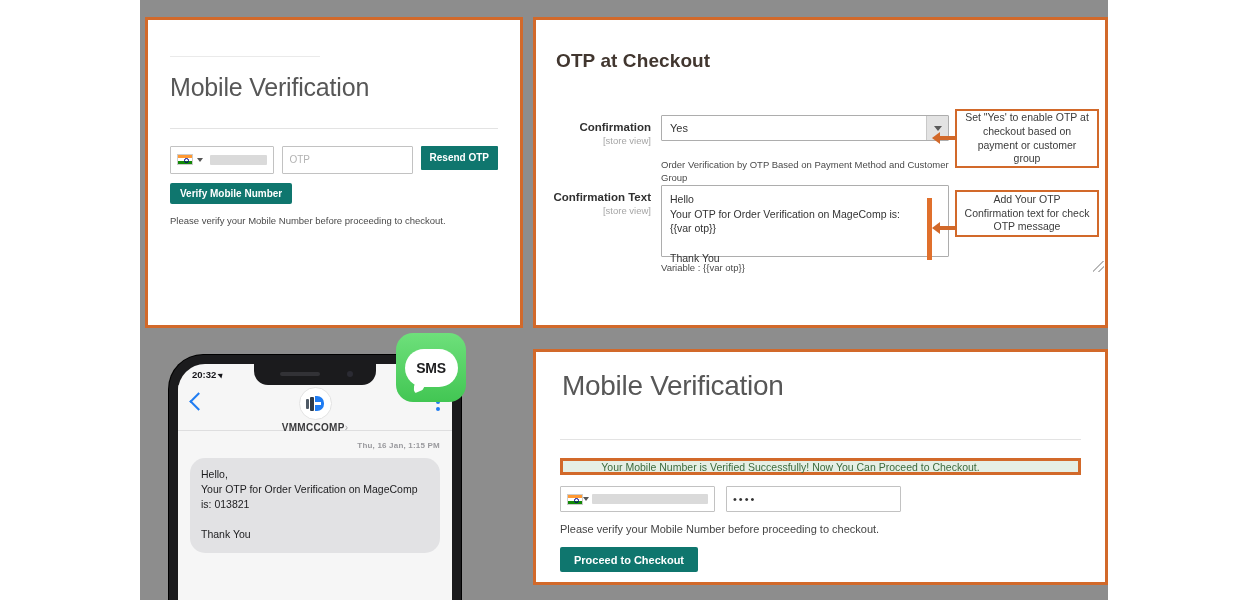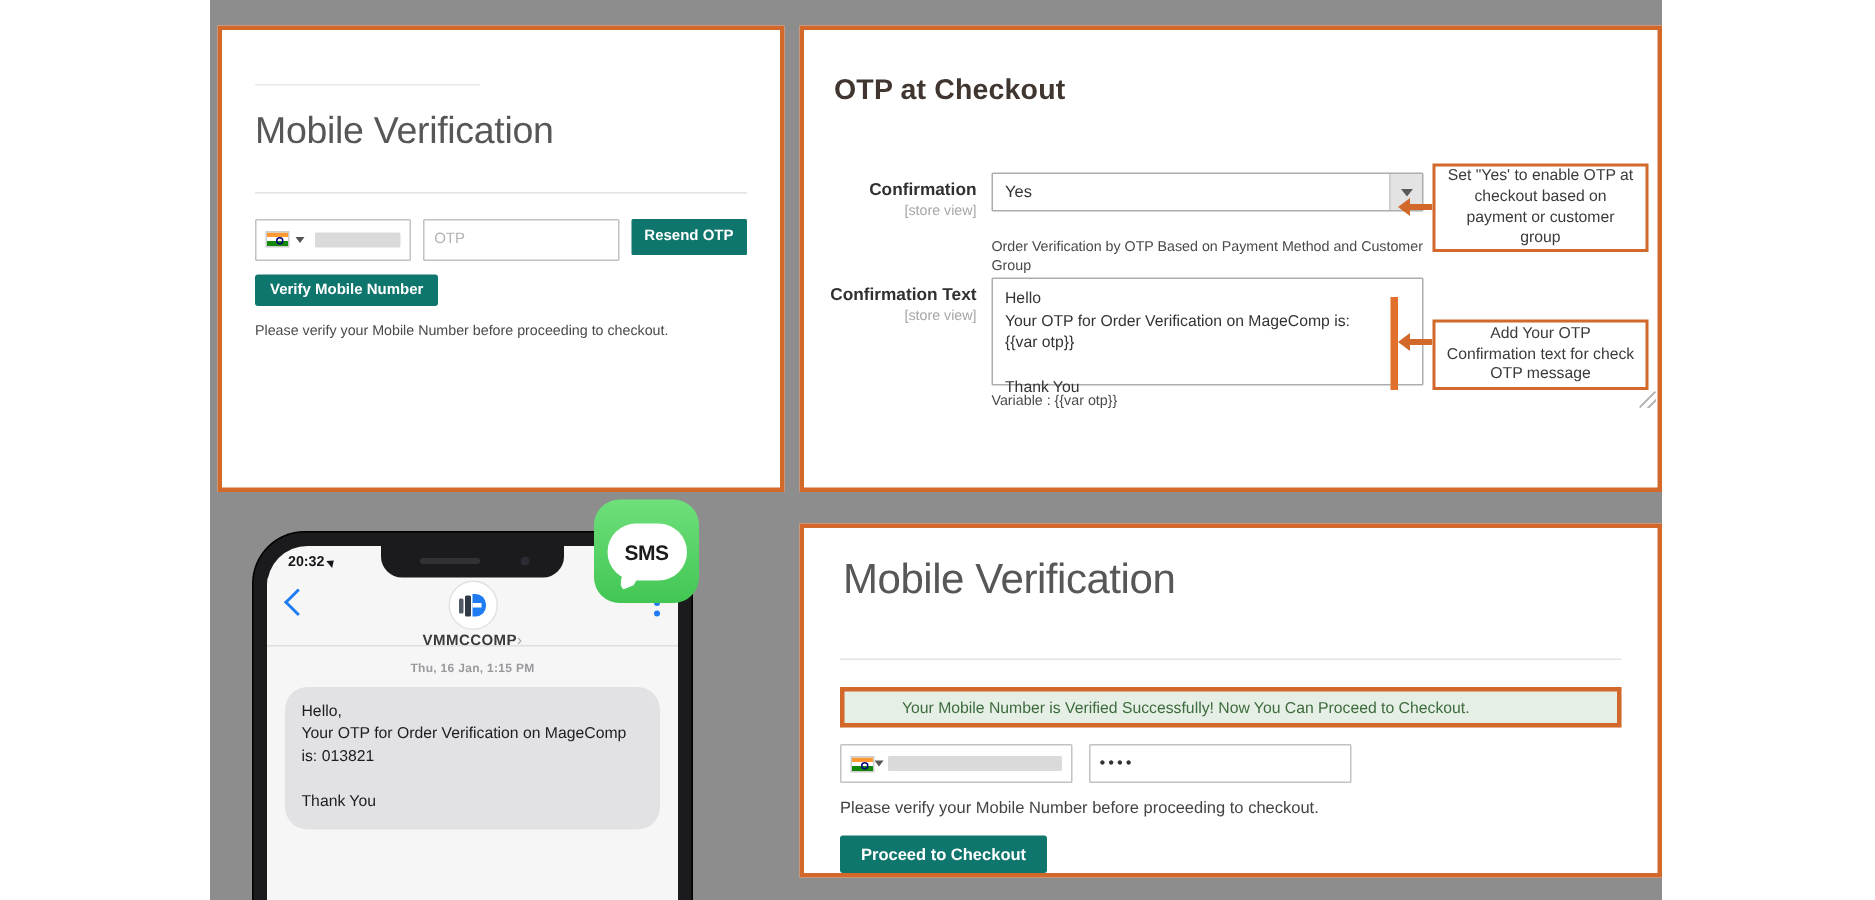--- a/index.html
+++ b/index.html
@@ -280,21 +280,21 @@
     font-size: 10.5px;
     color: #3b3b3b;
     text-align: center;
     line-height: 1.33;
     display: flex;
     align-items: center;
     justify-content: center;
     padding: 4px 6px;
   }
   #callout-confirmation { left: 419px; top: 89px; width: 144px; height: 59px; }
-  #callout-confirmation-text { left: 419px; top: 193px; width: 144px; height: 47px; }
+  #callout-confirmation-text { left: 419px; top: 170px; width: 144px; height: 47px; }
 
   .arrow-left {
     position: absolute;
     display: flex;
     align-items: center;
   }
   .arrow-left .shaft {
     height: 4px;
     background: #d2692a;
   }
@@ -335,21 +335,21 @@
   .mv2-rule {
     height: 1px;
     background: #e3e3e3;
     margin: 37px 0 0 0;
   }
   .success-bar {
     margin-top: 18px;
     border: 3px solid #d2692a;
     background: #e5efe5;
     box-sizing: border-box;
-    height: 27px;
+    height: 17px;
     display: flex;
     align-items: center;
     justify-content: center;
     padding-right: 60px;
   }
   .success-bar span {
     font-size: 10.5px;
     color: #3d6b3d;
     font-weight: 500;
   }
@@ -524,21 +524,21 @@
     display: block;
   }
   #phone-thread {
     position: absolute;
     left: 0; right: 0;
     top: 67px; bottom: 0;
     padding: 0 12px;
     background: #f6f6f6;
   }
   #msg-timestamp {
-    text-align: center;
+    text-align: right;
     font-size: 8px;
     color: #9a9a9e;
     font-weight: bold;
     padding: 10px 0 8px 0;
     letter-spacing: 0.2px;
   }
   #msg-bubble {
     background: #e2e2e4;
     border-radius: 15px;
     padding: 9px 11px 11px 11px;

